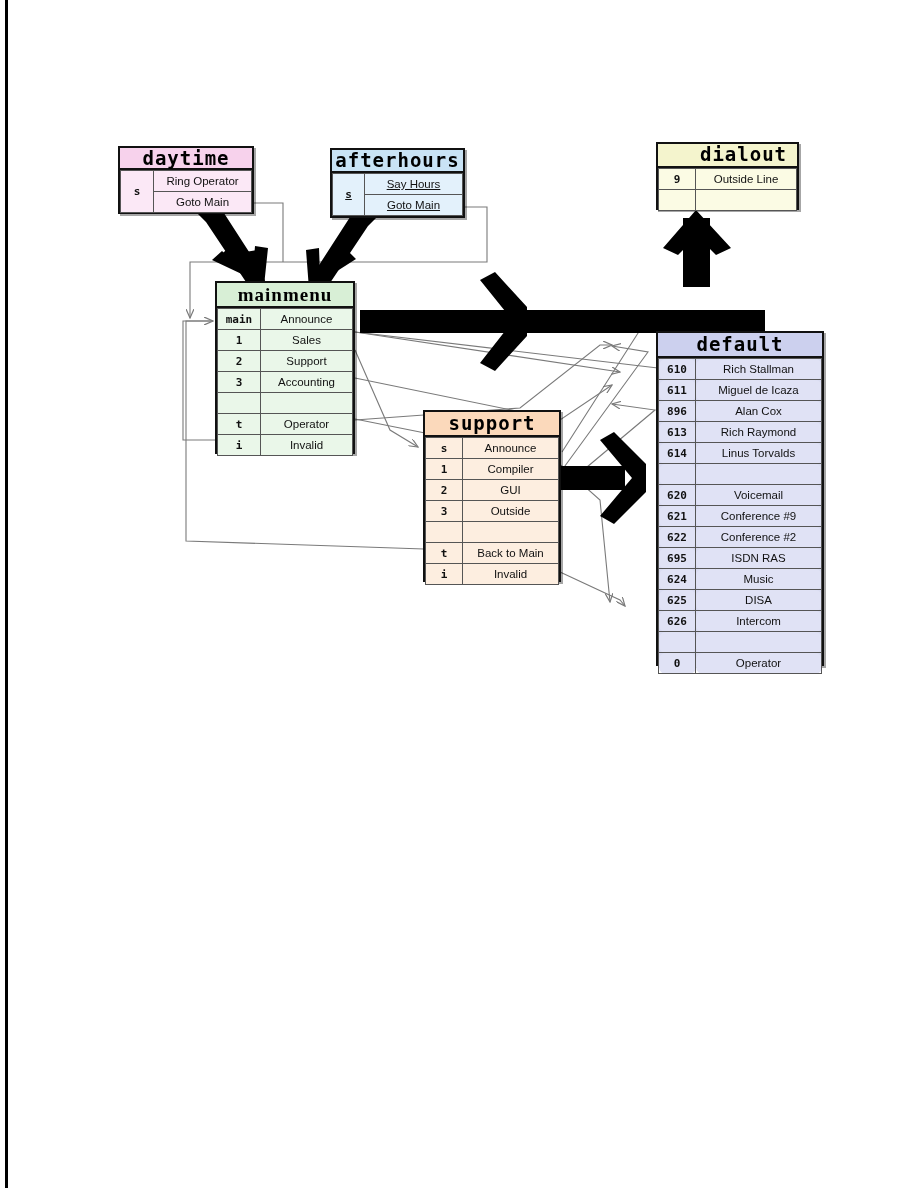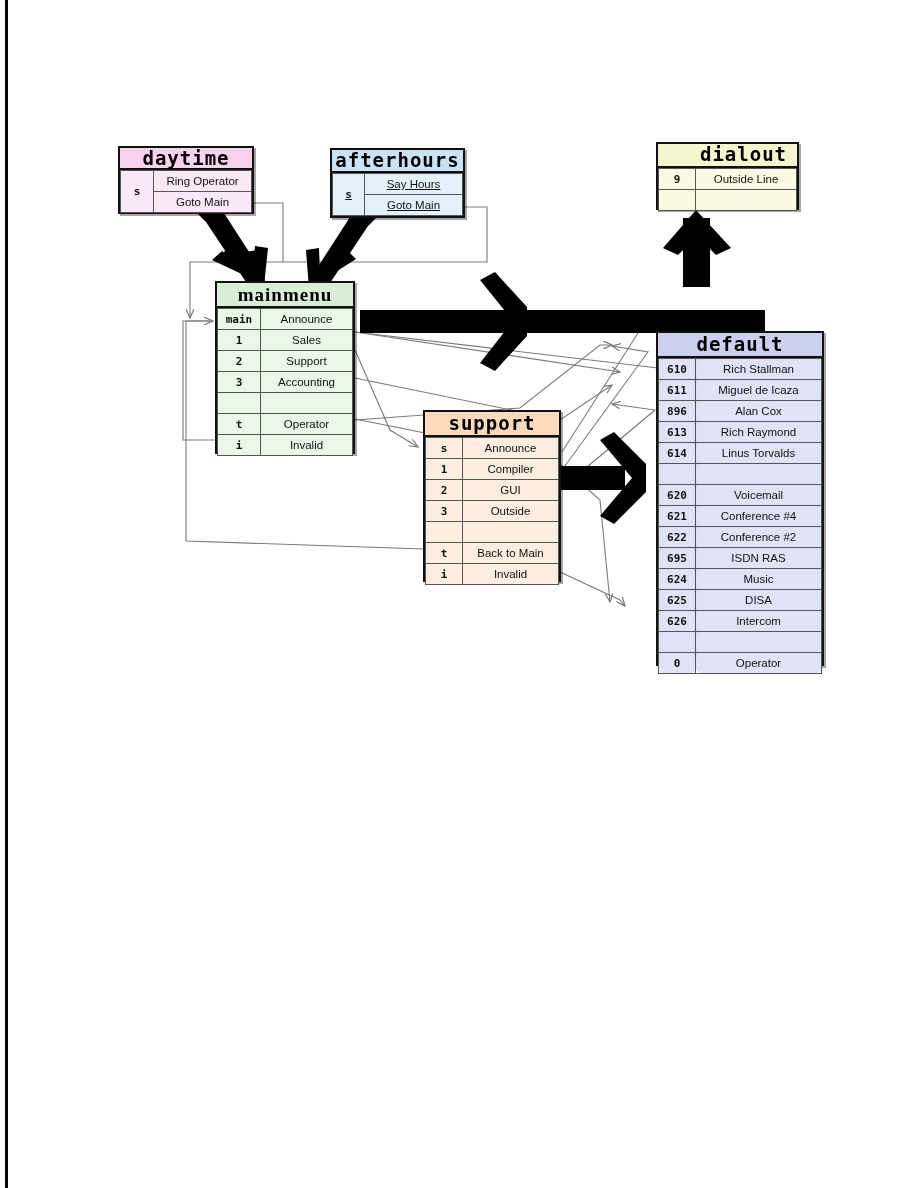--- a/index.html
+++ b/index.html
@@ -305,21 +305,21 @@
       <tr>
         <td class="key blank"></td>
         <td class="blank"></td>
       </tr>
       <tr>
         <td class="key">620</td>
         <td>Voicemail</td>
       </tr>
       <tr>
         <td class="key">621</td>
-        <td>Conference #4</td>
+        <td>Conference #9</td>
       </tr>
       <tr>
         <td class="key">622</td>
         <td>Conference #2</td>
       </tr>
       <tr>
         <td class="key">695</td>
         <td>ISDN RAS</td>
       </tr>
       <tr>

